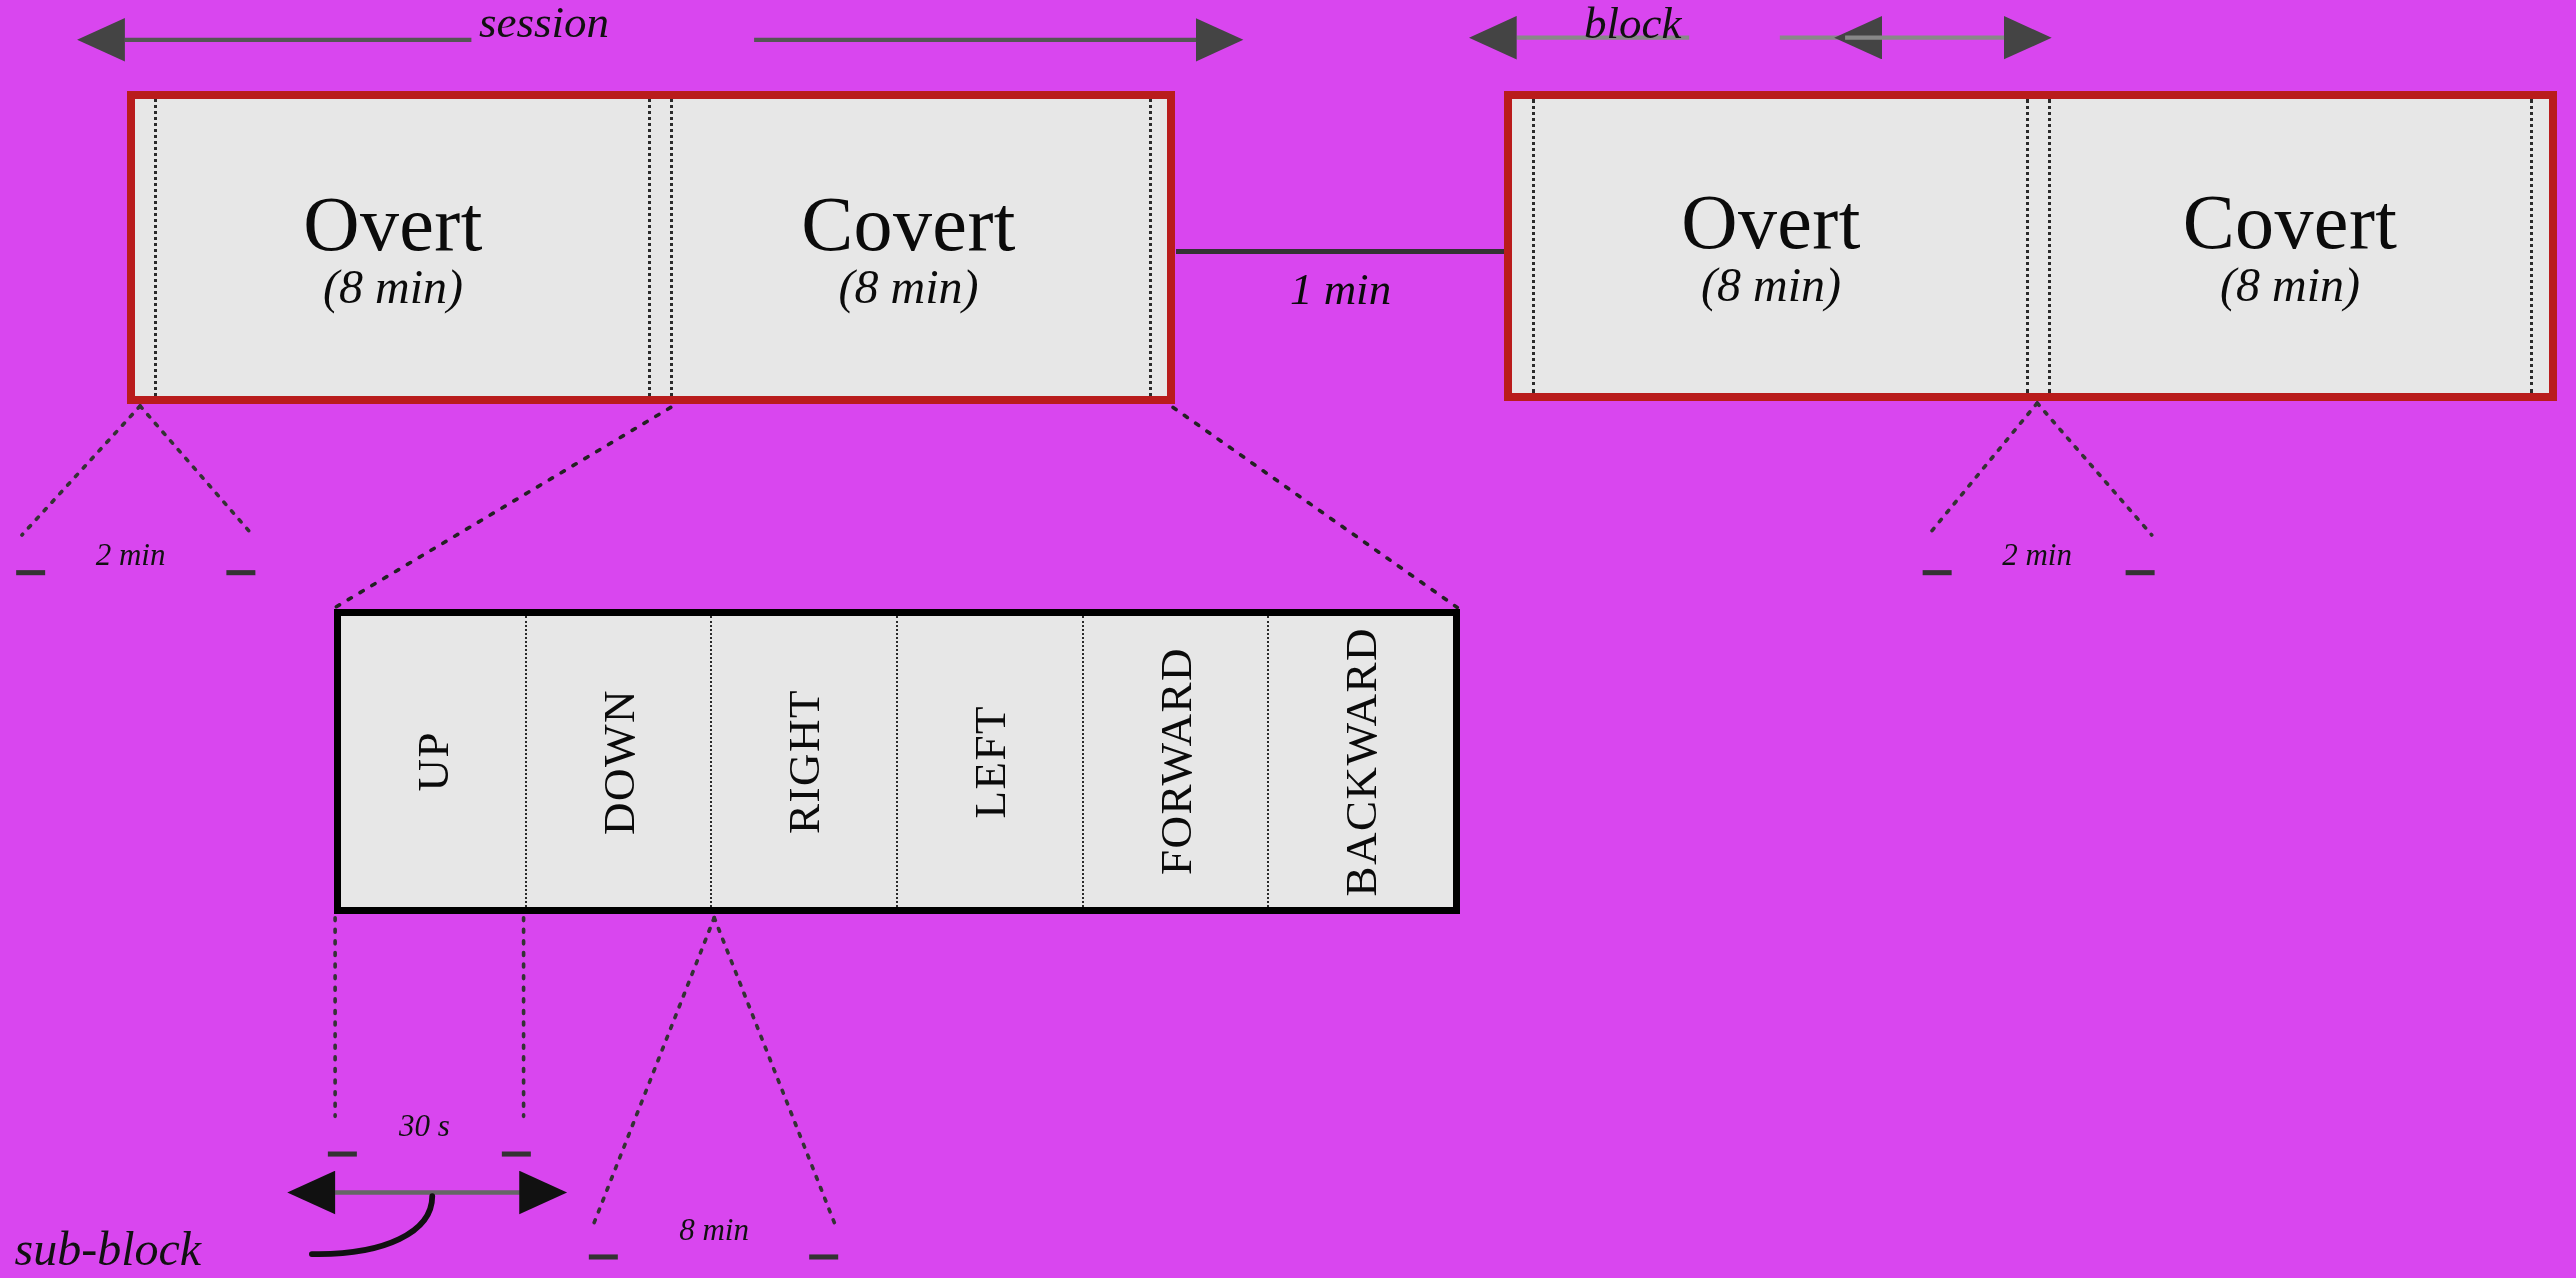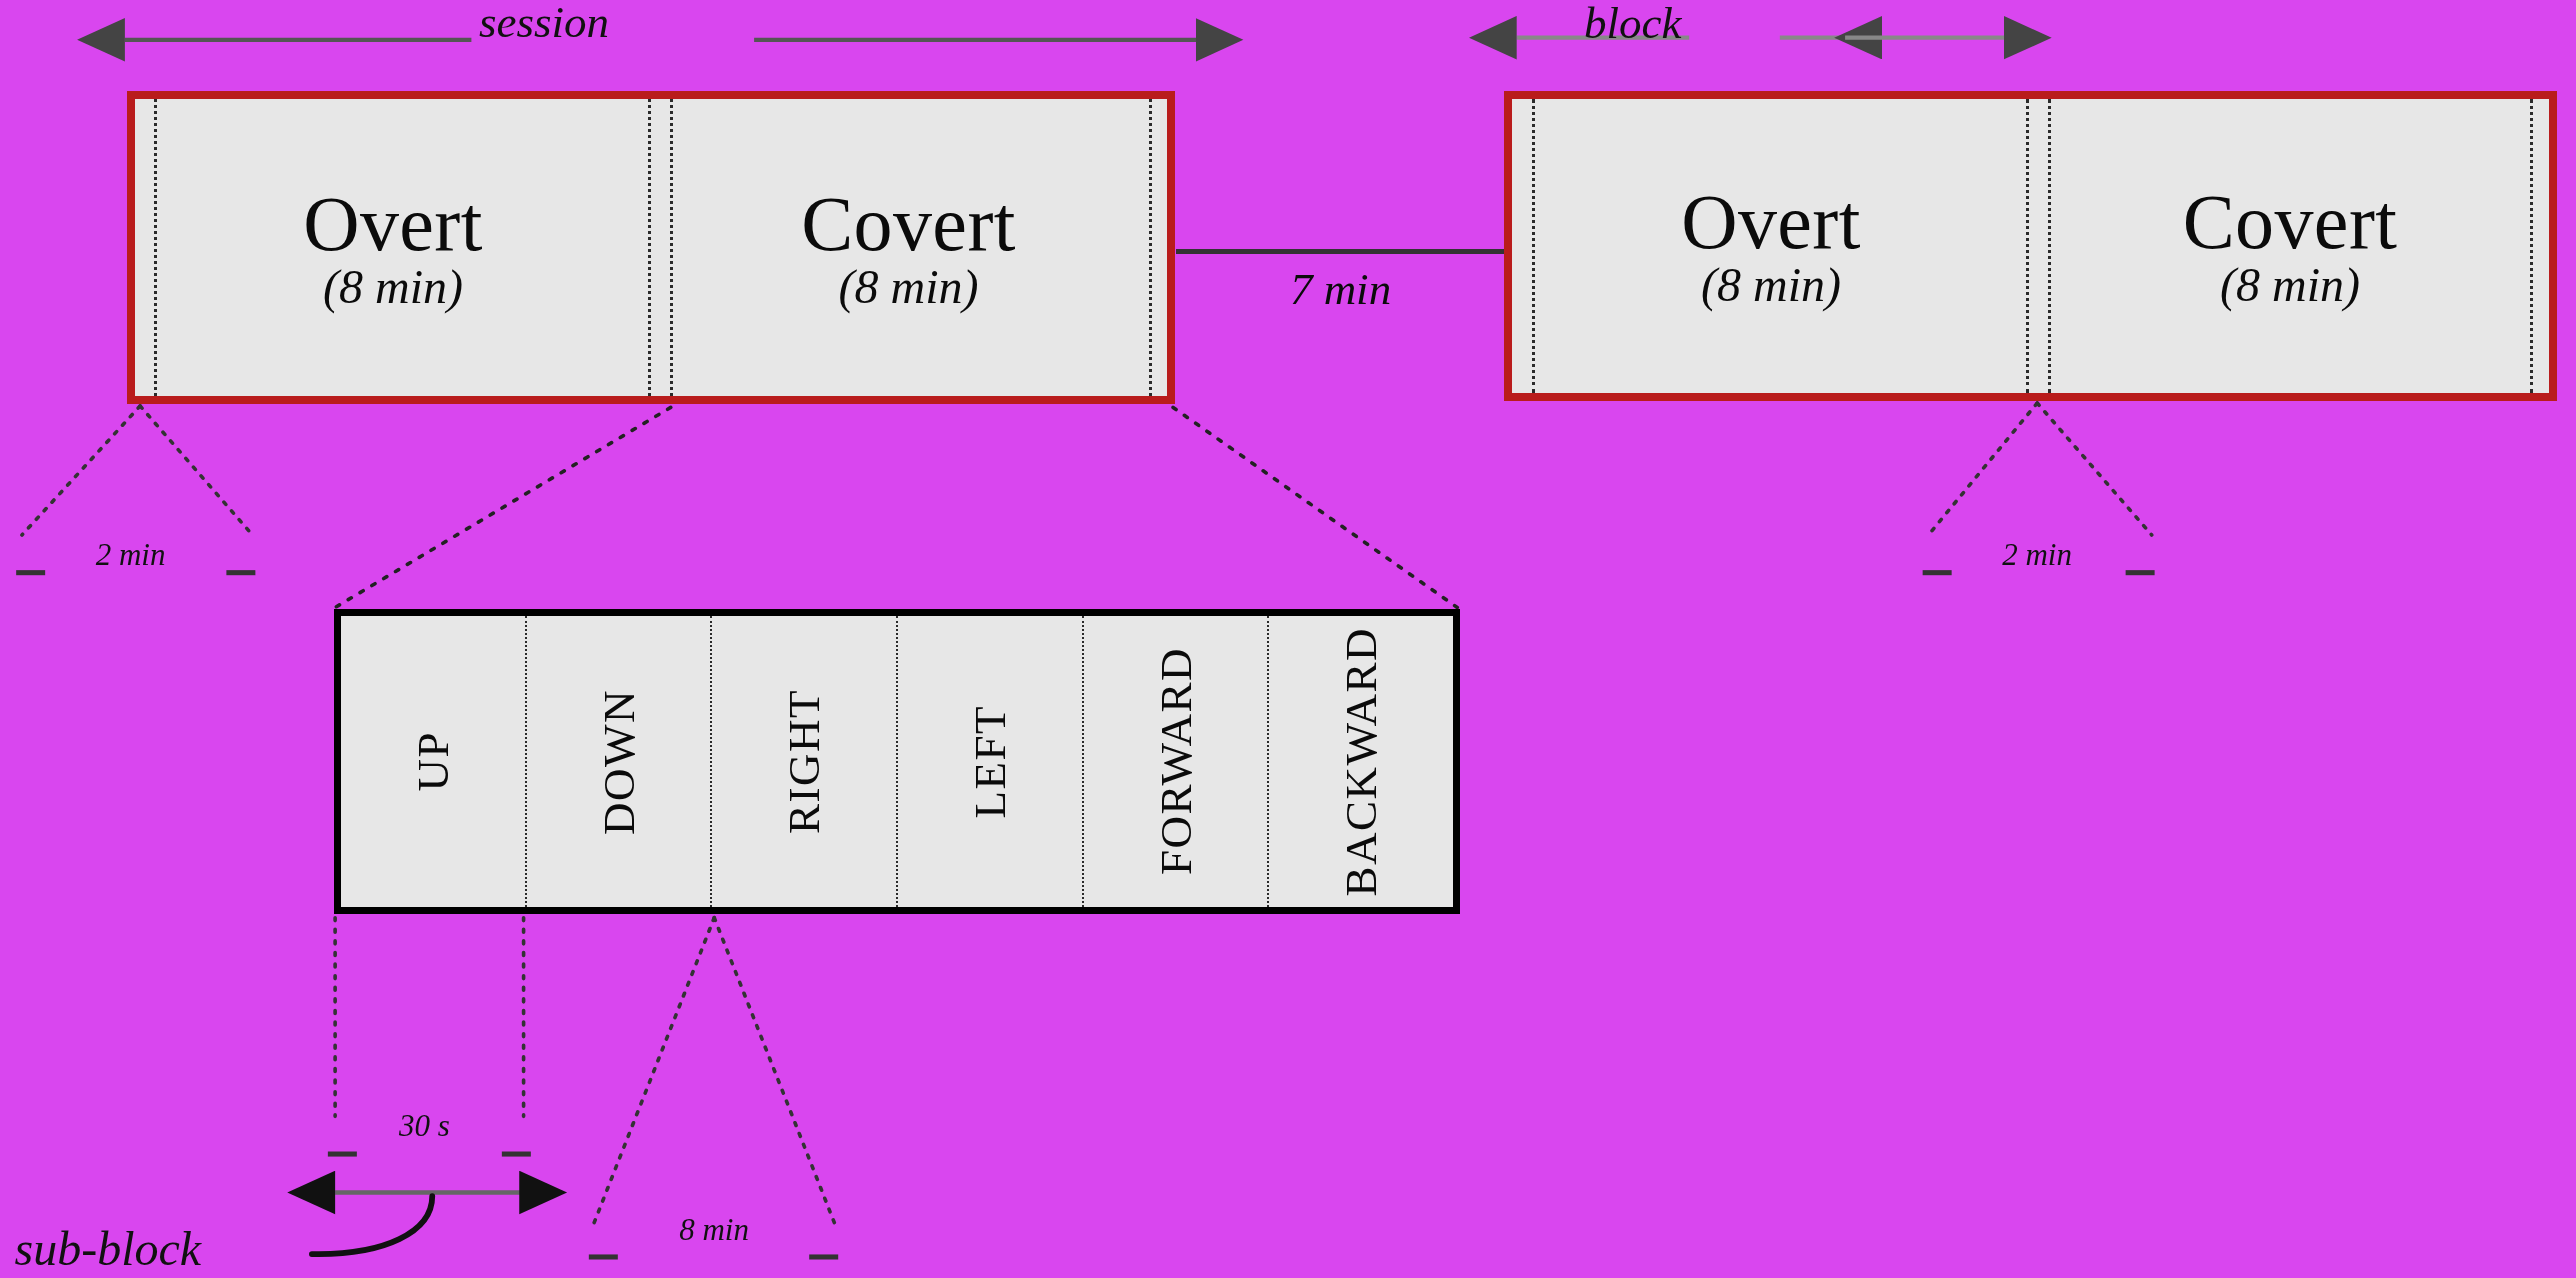--- a/index.html
+++ b/index.html
@@ -239,21 +239,21 @@
       <div class="phase-name">Overt</div>
       <div class="phase-dur">(8 min)</div>
     </div>
 
     <div class="phase" style="left:516px; width:515px;">
       <div class="phase-name">Covert</div>
       <div class="phase-dur">(8 min)</div>
     </div>
   </div>
 
-  <div id="break-dur">7 min</div>
+  <div id="break-dur">1 min</div>
 
   <div class="timeline-block" id="block-two">
     <div class="restline" style="left:20px;"></div>
     <div class="restline" style="left:514px;"></div>
     <div class="restline" style="left:536px;"></div>
     <div class="restline" style="left:1018px;"></div>
 
     <div class="phase" style="left:0; width:518px;">
       <div class="phase-name">Overt</div>
       <div class="phase-dur">(8 min)</div>

